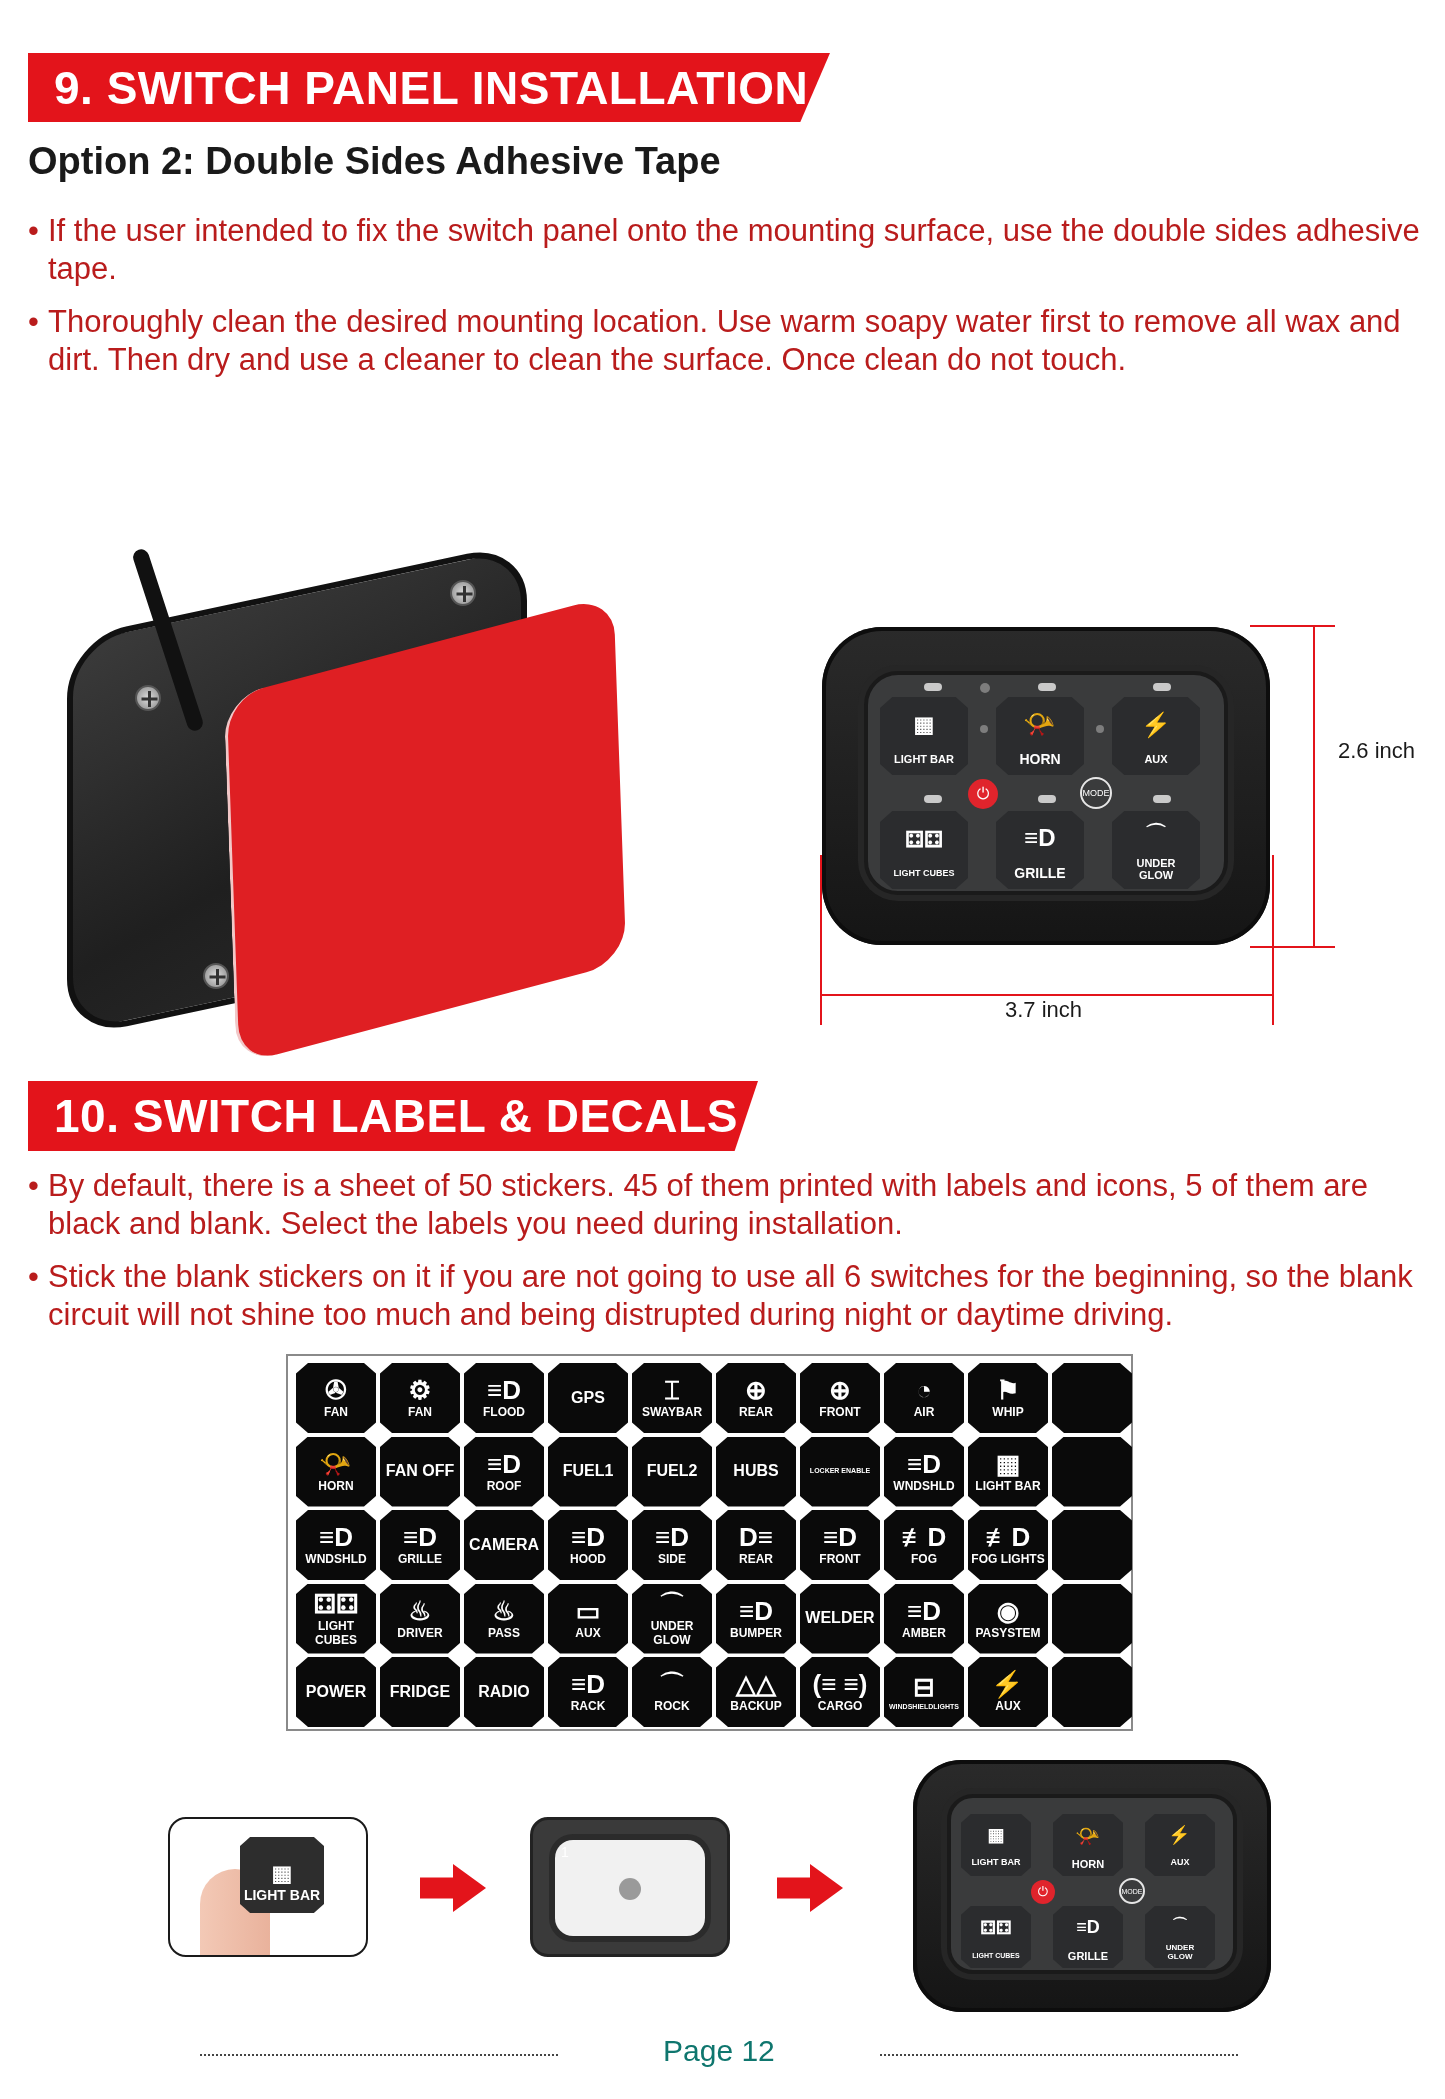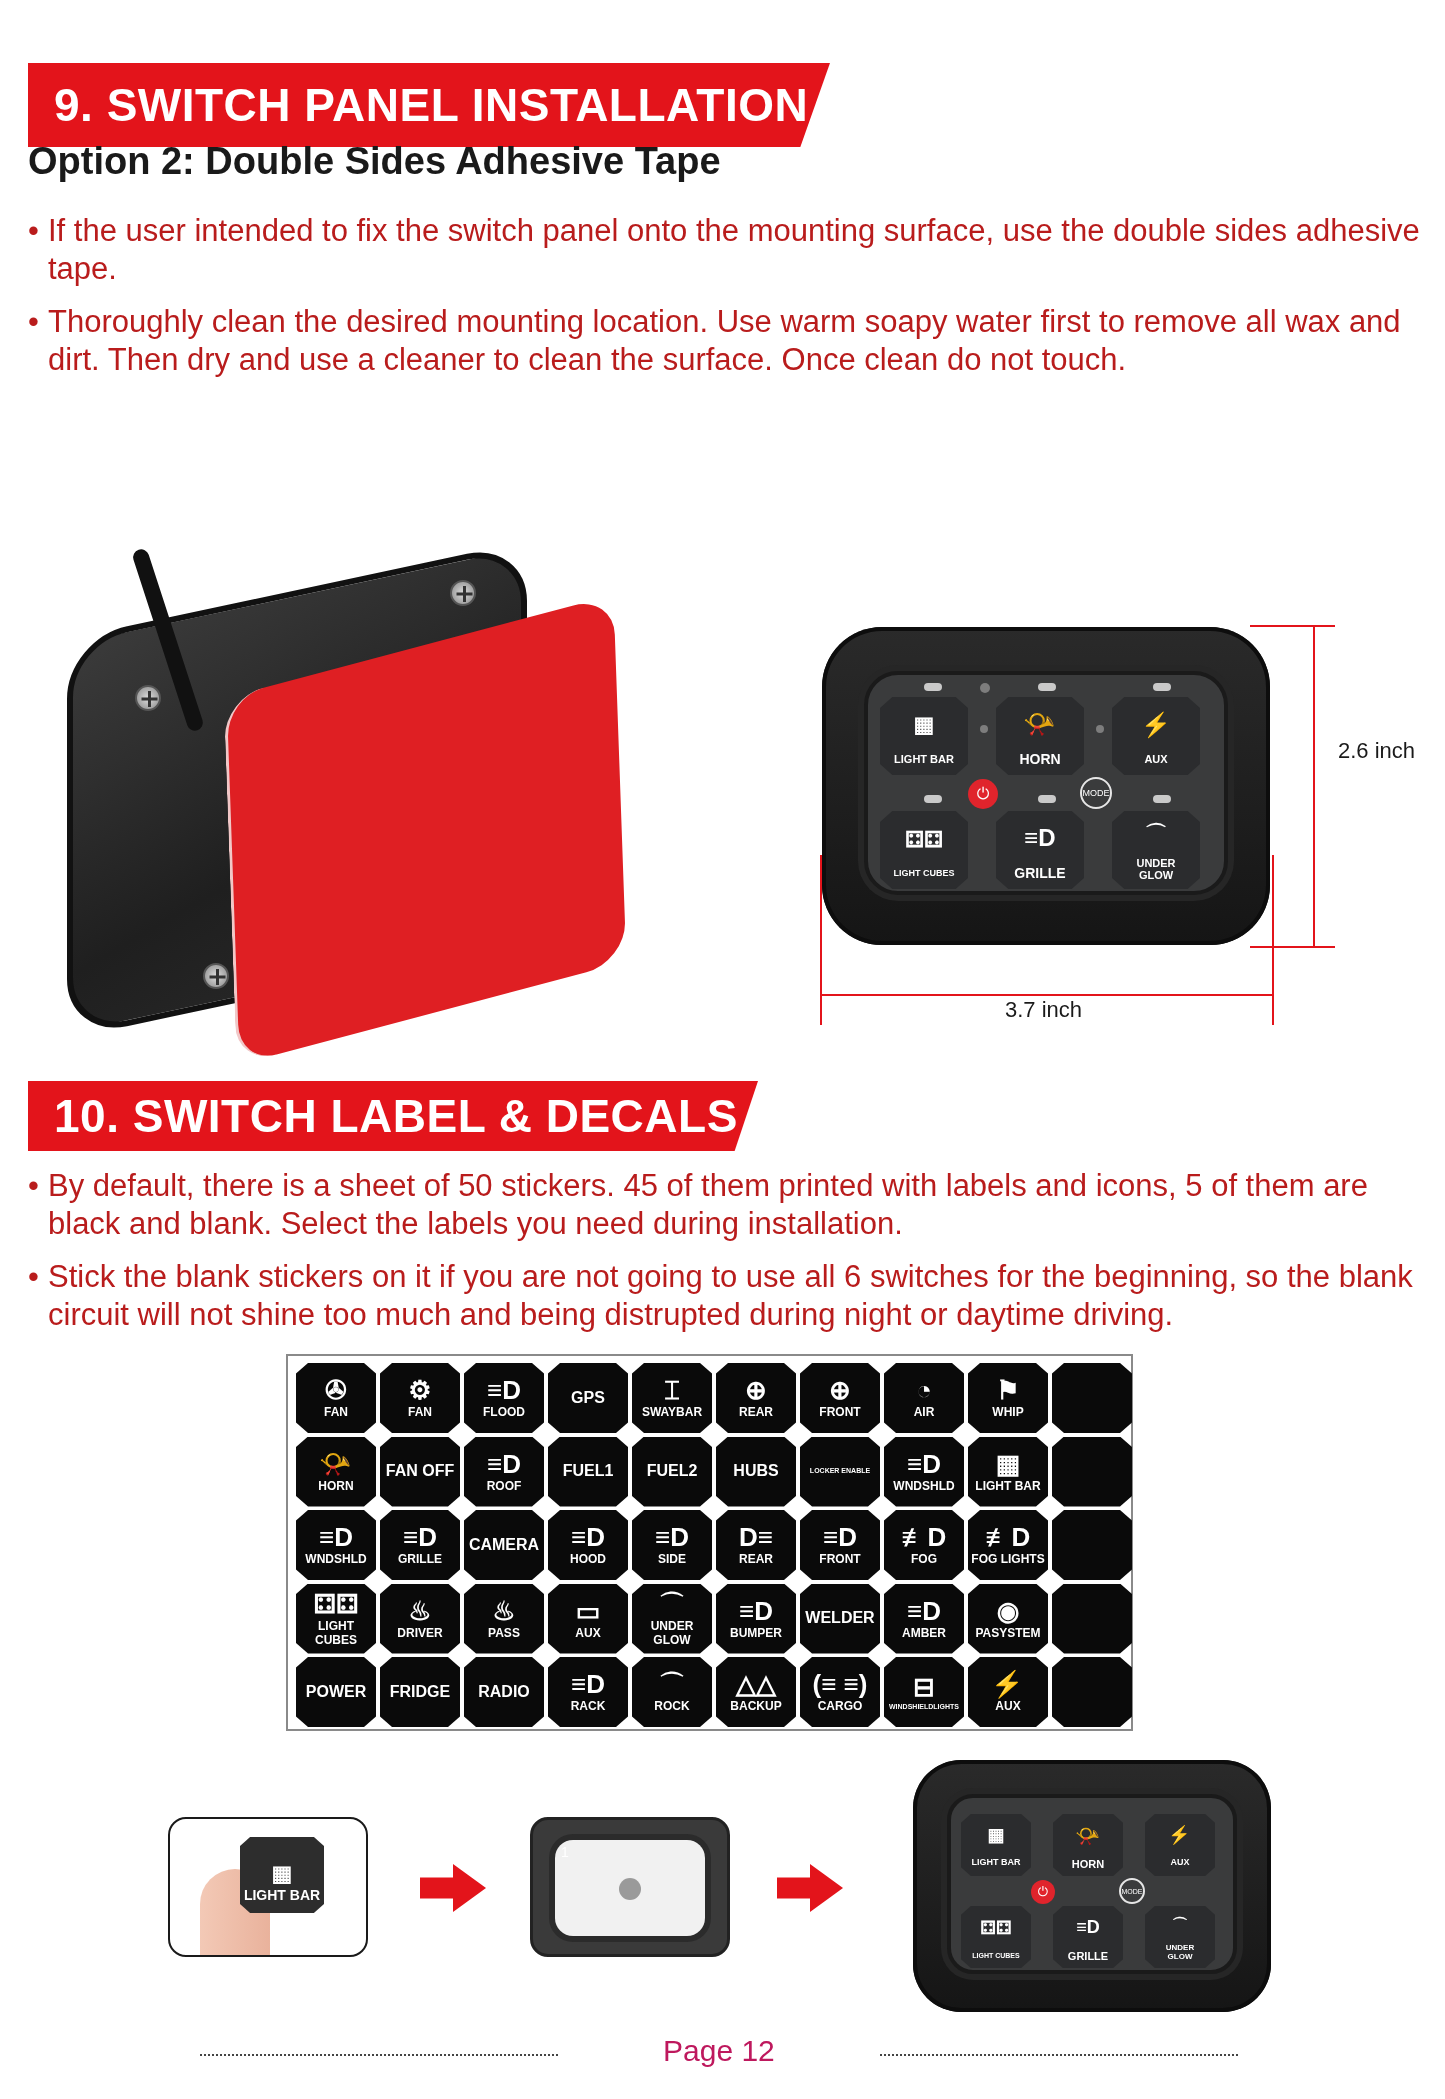--- a/index.html
+++ b/index.html
@@ -5,22 +5,22 @@
   * { box-sizing: border-box; margin: 0; padding: 0; }
   html, body { width: 1445px; height: 2099px; background: #ffffff; overflow: hidden; }
   body { position: relative; font-family: "Liberation Sans", sans-serif; color: #1a1a1a; }
 
   .banner {
     position: absolute; left: 28px; background: #e3141b; color: #fff;
     font-family: "Liberation Sans", sans-serif; font-weight: bold;
     display: flex; align-items: center; padding-left: 26px;
     letter-spacing: 0.5px;
   }
-  .banner-9 { top: 53px; height: 84px; width: 802px; font-size: 46px;
-    clip-path: polygon(0 0, 100% 0, 96.3% 100%, 0 100%); margin-top: 10px; }
+  .banner-9 { top: 53px; height: 69px; width: 802px; font-size: 46px;
+    clip-path: polygon(0 0, 100% 0, 96.3% 100%, 0 100%); }
   .banner-10 { top: 1081px; height: 70px; width: 730px; font-size: 46px;
     clip-path: polygon(0 0, 100% 0, 96.8% 100%, 0 100%); }
 
   .subhead { position: absolute; left: 28px; top: 140px; font-size: 38px; font-weight: bold; color: #1a1a1a; }
 
   .bullets { position: absolute; left: 28px; width: 1400px; list-style: none; }
   .bullets li { position: relative; padding-left: 20px; font-size: 31px; line-height: 38px; margin-bottom: 15px; color: #b91c1c; }
   .bullets li::before { content: "•"; position: absolute; left: 0; top: 0; }
   .bullets-9 { top: 212px; }
   .bullets-10 { top: 1167px; }
@@ -66,21 +66,21 @@
   .finger { position: absolute; left: 30px; top: 50px; width: 70px; height: 120px; background: linear-gradient(90deg,#f3c9b6,#e9b29c); border-radius: 35px 35px 0 0; }
   .mini-sticker { position: absolute; left: 70px; top: 18px; width: 84px; height: 76px; background: #2d2d2d; color: #fff;
     clip-path: polygon(12% 0,88% 0,100% 12%,100% 88%,88% 100%,12% 100%,0 88%,0 12%); display: flex; flex-direction: column; align-items: center; justify-content: flex-end; padding-bottom: 10px; font-weight: bold; font-size: 14px; }
   .arrow { position: absolute; width: 66px; height: 48px; background: #e3141b; clip-path: polygon(0 28%,50% 28%,50% 0,100% 50%,50% 100%,50% 72%,0 72%); }
   .step2 { position: absolute; left: 530px; top: 1817px; width: 200px; height: 140px; border-radius: 18px; background: #3a3a3a; border: 3px solid #222; }
   .step2-inner { position: absolute; left: 22px; top: 20px; width: 150px; height: 96px; border-radius: 18px; background: #f1f1f1; box-shadow: 0 0 0 6px #2b2b2b; }
   .step2-num { position: absolute; left: 6px; top: 4px; color: #fff; font-size: 14px; }
   .step2-dot { position: absolute; left: 64px; top: 38px; width: 22px; height: 22px; border-radius: 50%; background: #9a9a9a; }
 
   .footer-line { position: absolute; top: 2054px; height: 2px; background: repeating-linear-gradient(90deg,#444 0 2px,transparent 2px 4px); }
-  .page-num { position: absolute; left: 663px; top: 2034px; font-size: 30px; color: #be185d; }
+  .page-num { position: absolute; left: 663px; top: 2034px; font-size: 30px; color: #0f766e; }
 </style>
 </head>
 <body>
 
 <div class="banner banner-9">
   <span>9. SWITCH PANEL INSTALLATION</span>
 </div>
 <div class="subhead">Option 2: Double Sides Adhesive Tape</div>
 <ul class="bullets bullets-9">
   <li>If the user intended to fix the switch panel onto the mounting surface, use the double sides adhesive tape.</li>

